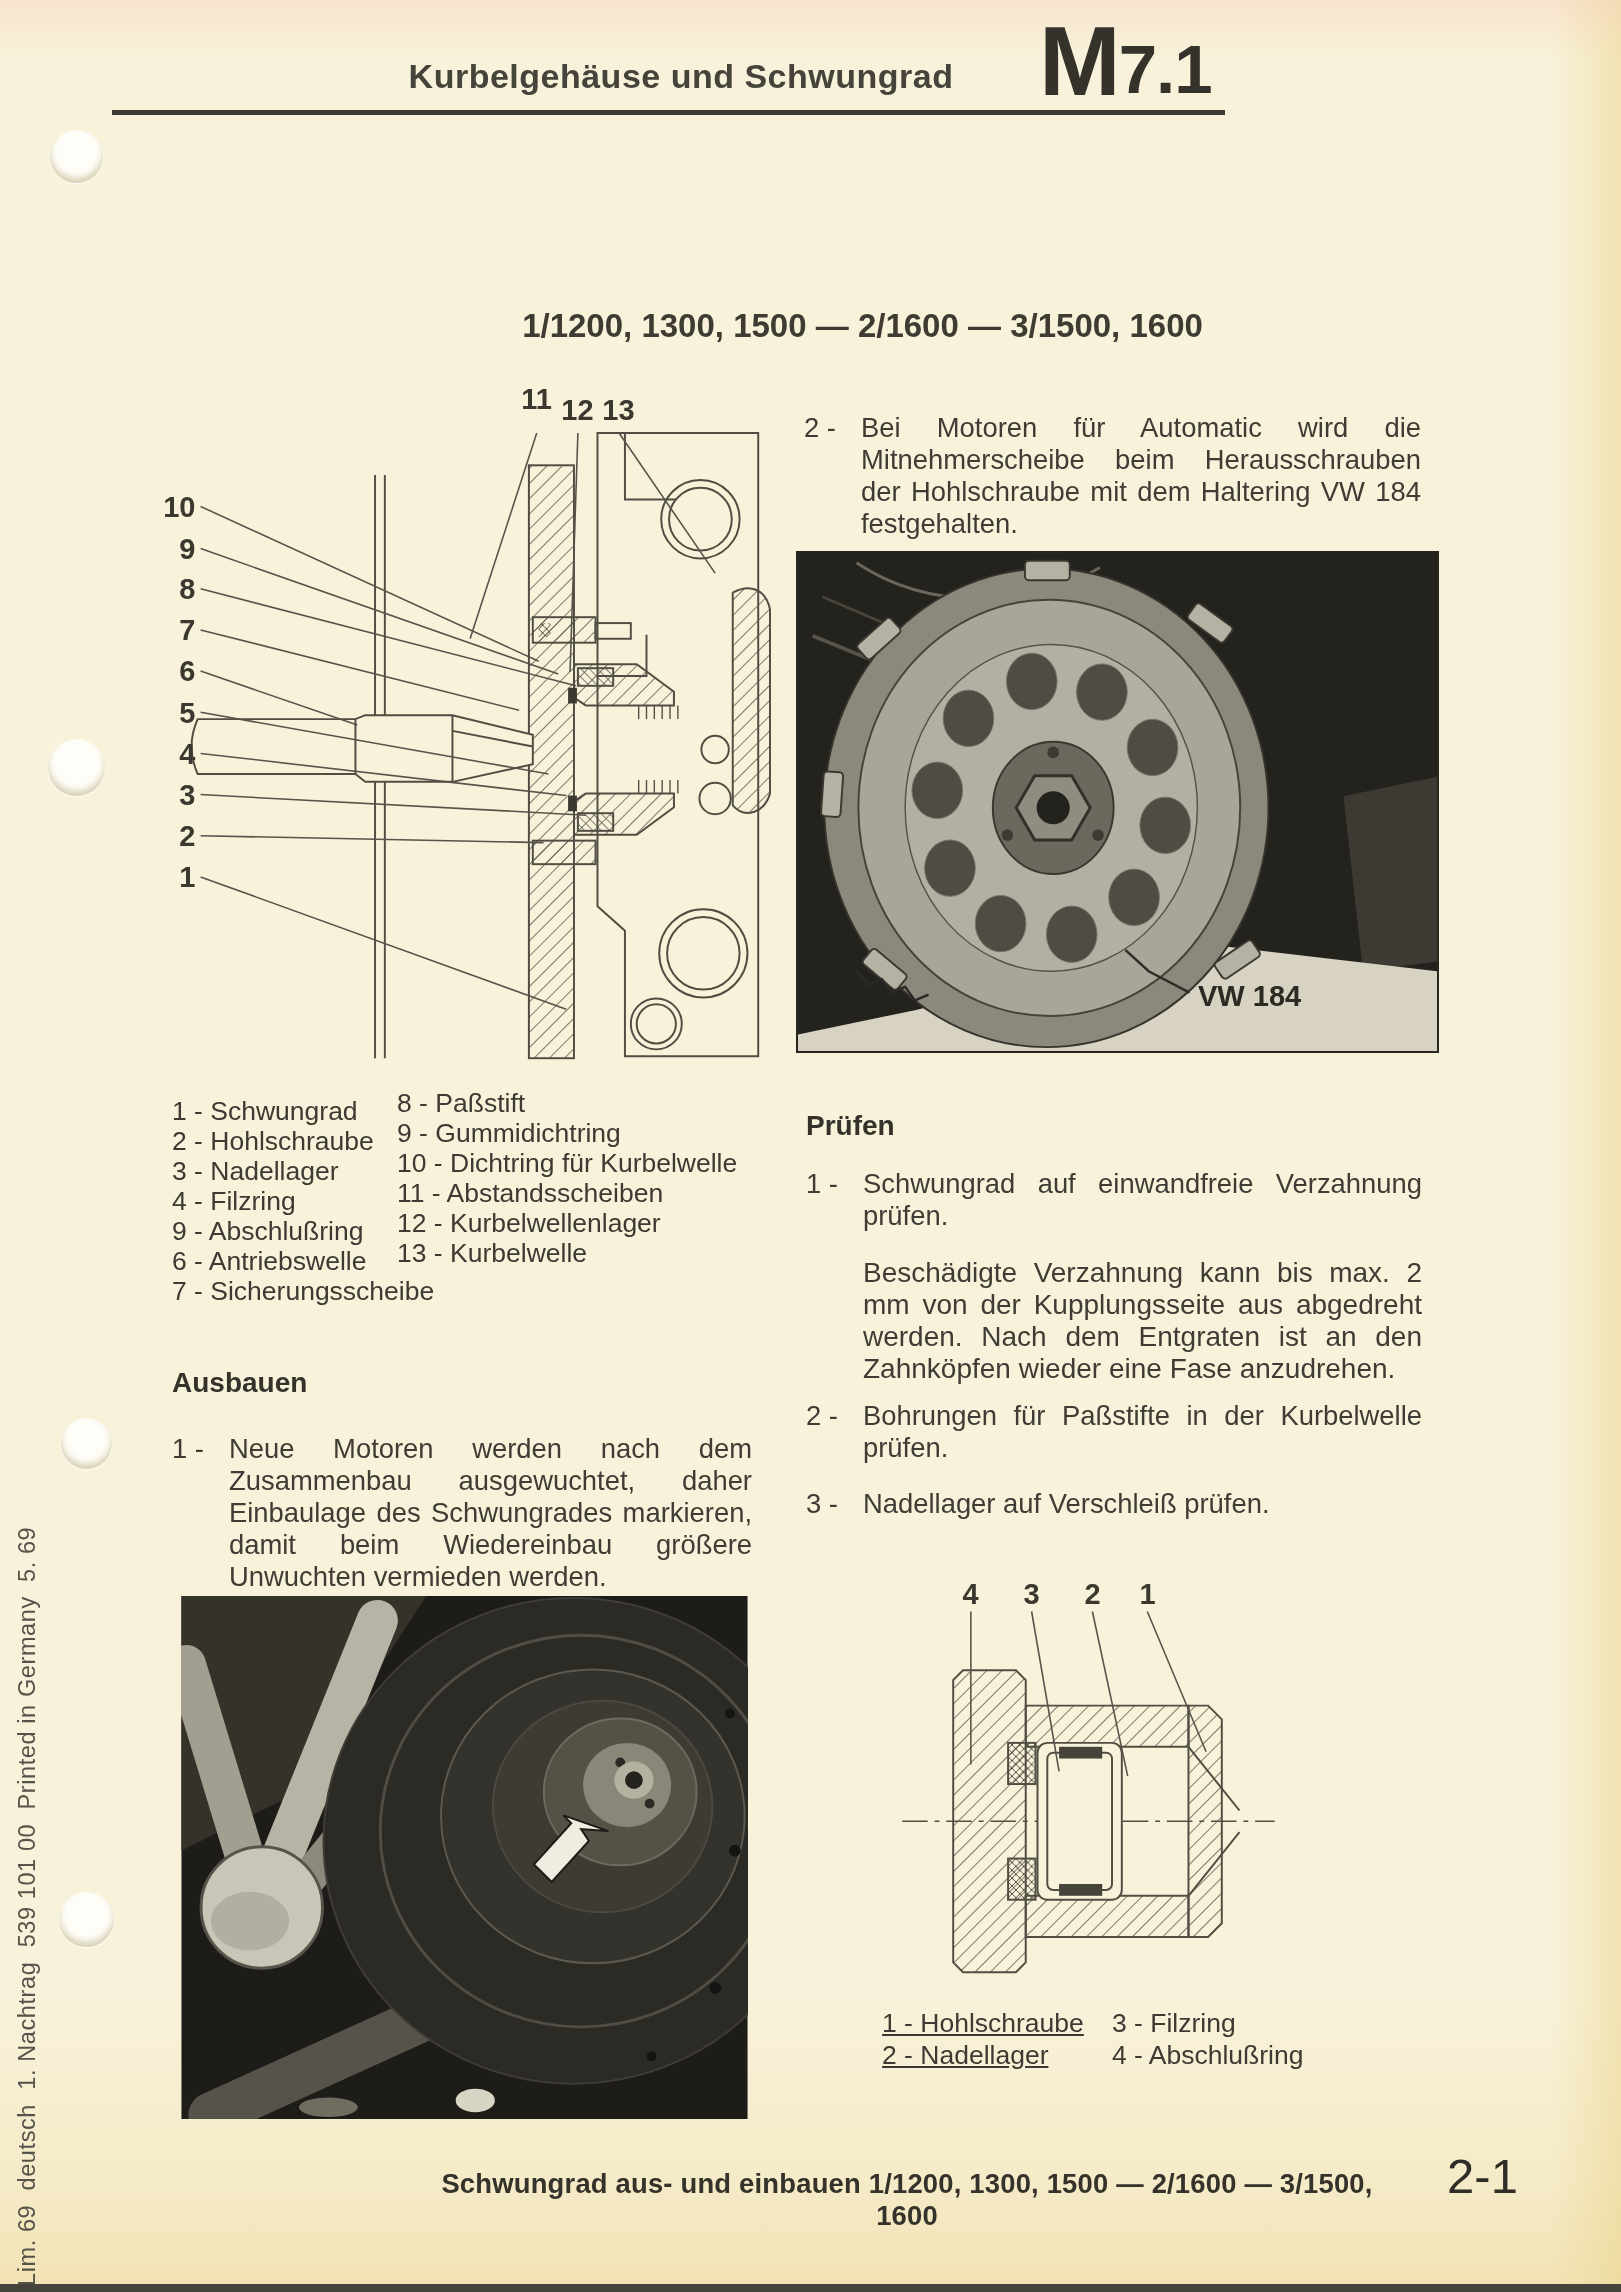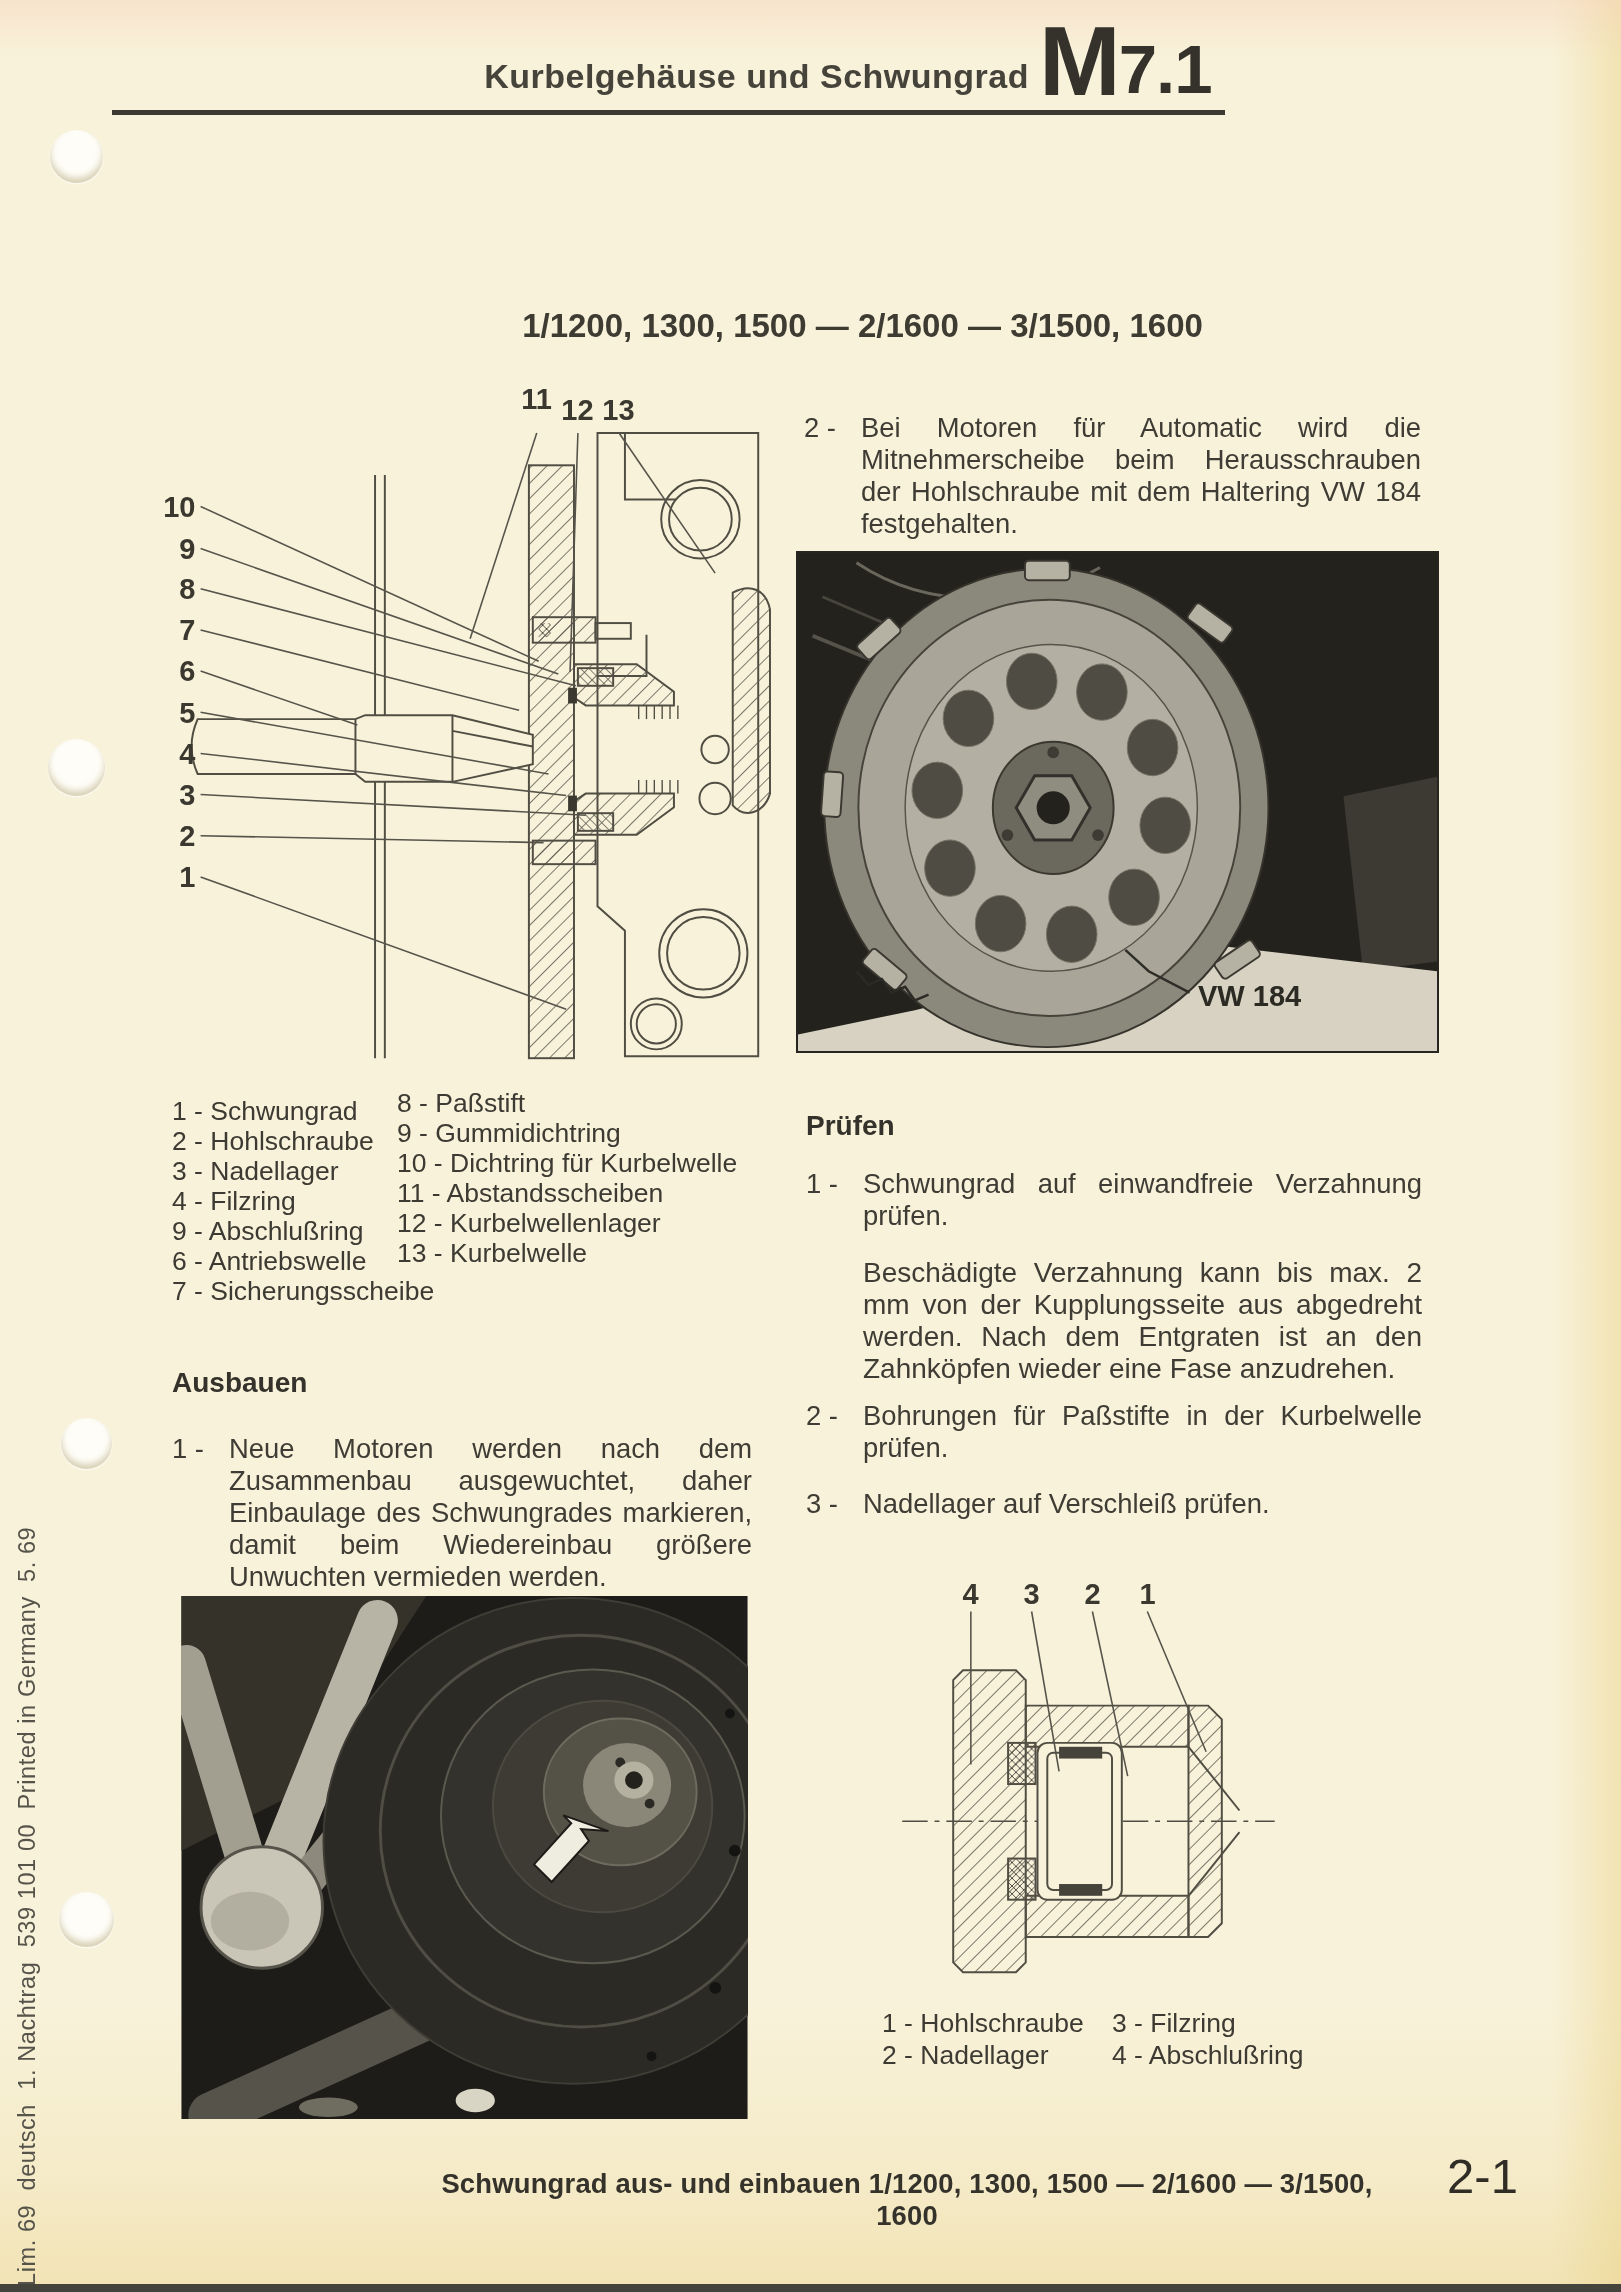--- a/index.html
+++ b/index.html
@@ -10,21 +10,21 @@
     background:
       linear-gradient(180deg, rgba(248,206,184,0.40) 0px, rgba(248,206,184,0) 59px),
       linear-gradient(270deg, rgba(234,212,140,0.50) 0px, rgba(234,212,140,0) 69px),
       linear-gradient(0deg, rgba(236,214,148,0.55) 0px, rgba(236,214,148,0.25) 118px, rgba(236,214,148,0) 294px),
       #f8f2da;
   }
   .abs{position:absolute;}
   .hole{position:absolute;border-radius:50%;background:#fefdf7;
         box-shadow: inset 0 -4.9px 6.9px rgba(185,172,128,0.55), 0 1px 2px rgba(255,255,255,0.8);}
   
-  .header-title{position:absolute;left:333px;top:57px;width:696px;text-align:right;
+  .header-title{position:absolute;left:333px;top:57px;width:696px;text-align:center;
     font-size:34px;font-weight:600;color:#45433a;letter-spacing:0.5px;}
   .section-code{position:absolute;left:1039px;top:7.8px;height:98px;display:flex;align-items:flex-end;color:#34322b;}
   .code-m{font-size:98px;line-height:0.92;font-weight:700;letter-spacing:-2px;}
   .code-num{font-size:69px;line-height:1.02;font-weight:700;letter-spacing:-1px;}
   .header-rule{position:absolute;left:112px;top:110px;width:1113px;height:4.9px;background:#3b3932;}
   
   .doc-title{position:absolute;left:441px;top:253px;width:843px;text-align:center;
     font-size:39px;font-weight:600;color:#3d3b32;}
   .doc-subtitle{position:absolute;left:441px;top:307px;width:843px;text-align:center;
     font-size:33px;font-weight:600;color:#3d3b32;}
@@ -315,21 +315,21 @@
         <line x1="234" y1="32" x2="270" y2="200"></line>
         <line x1="290" y1="32" x2="350" y2="175"></line>
       </g>
     </svg>
     <div class="callout" style="left:88px;top:-2px;width:39px;">4</div>
     <div class="callout" style="left:149px;top:-2px;width:39px;">3</div>
     <div class="callout" style="left:210px;top:-2px;width:39px;">2</div>
     <div class="callout" style="left:265px;top:-2px;width:39px;">1</div>
   </div>
 
-  <div class="legend-col" style="left:882px;top:2007px;">
+  <div class="legend-col" style="left:882px;top:2007px;text-decoration:underline;">
     <div>1 - Hohlschraube</div>
     <div>2 - Nadellager</div>
   </div>
   <div class="legend-col" style="left:1112px;top:2007px;">
     <div>3 - Filzring</div>
     <div>4 - Abschlußring</div>
   </div>
 
   <div class="footer-line">Schwungrad aus- und einbauen 1/1200, 1300, 1500 — 2/1600 — 3/1500, 1600</div>
   <div class="page-number">2-1</div>

